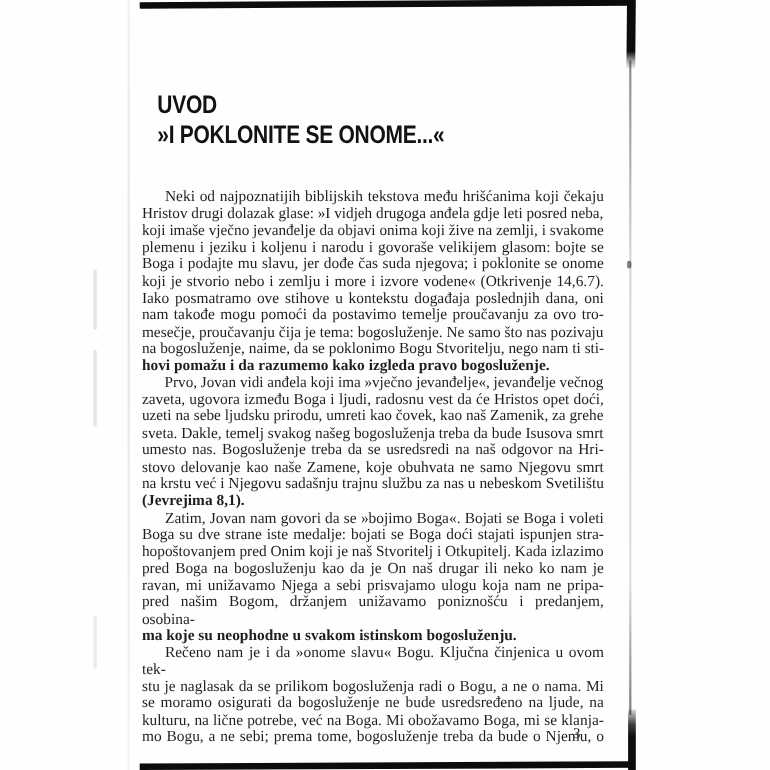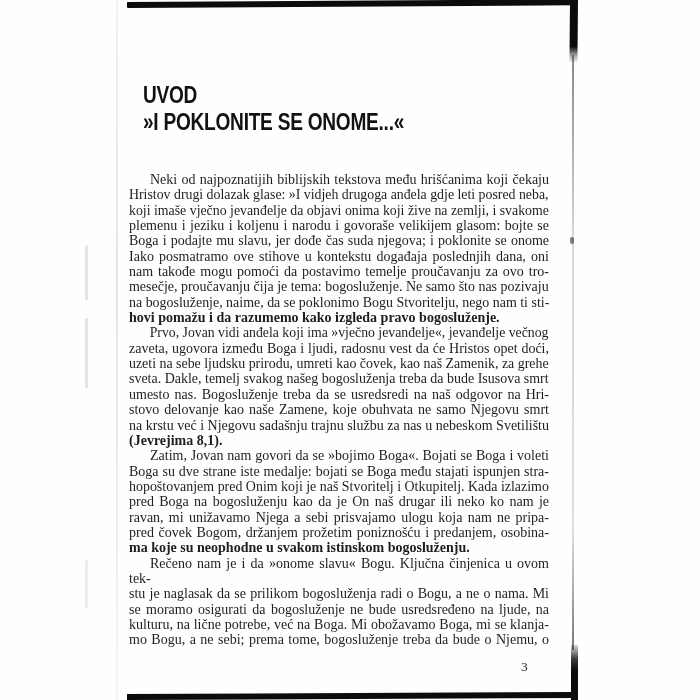--- a/index.html
+++ b/index.html
@@ -113,39 +113,40 @@
     <div>UVOD</div>
     <div>»I POKLONITE SE ONOME...«</div>
   </div>
 
   <div class="body-text" id="body-text">
       <div class="line first">Neki od najpoznatijih biblijskih tekstova među hrišćanima koji čekaju</div>
       <div class="line" style="white-space: nowrap; transform: scaleX(0.9882);">Hristov drugi dolazak glase: »I vidjeh drugoga anđela gdje leti posred neba,</div>
       <div class="line" style="white-space: nowrap; transform: scaleX(0.9882);">koji imaše vječno jevanđelje da objavi onima koji žive na zemlji, i svakome</div>
       <div class="line">plemenu i jeziku i koljenu i narodu i govoraše velikijem glasom: bojte se</div>
       <div class="line">Boga i podajte mu slavu, jer dođe čas suda njegova; i poklonite se onome</div>
+      <div class="line">koji je stvorio nebo i zemlju i more i izvore vodene« (Otkrivenje 14,6.7).</div>
       <div class="line">Iako posmatramo ove stihove u kontekstu događaja poslednjih dana, oni</div>
       <div class="line">nam takođe mogu pomoći da postavimo temelje proučavanju za ovo tro-</div>
       <div class="line" style="white-space: nowrap; transform: scaleX(0.9976);">mesečje, proučavanju čija je tema: bogosluženje. Ne samo što nas pozivaju</div>
       <div class="line" style="white-space: nowrap; transform: scaleX(0.9953);">na bogosluženje, naime, da se poklonimo Bogu Stvoritelju, nego nam ti sti-</div>
       <div class="line last">hovi pomažu i da razumemo kako izgleda pravo bogosluženje.</div>
       <div class="line first" style="white-space: nowrap; transform: scaleX(0.9836);">Prvo, Jovan vidi anđela koji ima »vječno jevanđelje«, jevanđelje večnog</div>
       <div class="line">zaveta, ugovora između Boga i ljudi, radosnu vest da će Hristos opet doći,</div>
       <div class="line" style="white-space: nowrap; transform: scaleX(0.9929);">uzeti na sebe ljudsku prirodu, umreti kao čovek, kao naš Zamenik, za grehe</div>
       <div class="line" style="white-space: nowrap; transform: scaleX(0.9976);">sveta. Dakle, temelj svakog našeg bogosluženja treba da bude Isusova smrt</div>
       <div class="line">umesto nas. Bogosluženje treba da se usredsredi na naš odgovor na Hri-</div>
       <div class="line">stovo delovanje kao naše Zamene, koje obuhvata ne samo Njegovu smrt</div>
       <div class="line">na krstu već i Njegovu sadašnju trajnu službu za nas u nebeskom Svetilištu</div>
       <div class="line last">(Jevrejima 8,1).</div>
       <div class="line first">Zatim, Jovan nam govori da se »bojimo Boga«. Bojati se Boga i voleti</div>
-      <div class="line">Boga su dve strane iste medalje: bojati se Boga među stajati ispunjen stra-</div>
+      <div class="line">Boga su dve strane iste medalje: bojati se Boga doći stajati ispunjen stra-</div>
       <div class="line" style="white-space: nowrap; transform: scaleX(0.9953);">hopoštovanjem pred Onim koji je naš Stvoritelj i Otkupitelj. Kada izlazimo</div>
       <div class="line">pred Boga na bogosluženju kao da je On naš drugar ili neko ko nam je</div>
       <div class="line">ravan, mi unižavamo Njega a sebi prisvajamo ulogu koja nam ne pripa-</div>
-      <div class="line">pred čovek Bogom, držanjem prožetim poniznošću i predanjem, osobina-</div>
+      <div class="line">pred našim Bogom, držanjem unižavamo poniznošću i predanjem, osobina-</div>
       <div class="line last">ma koje su neophodne u svakom istinskom bogosluženju.</div>
       <div class="line first">Rečeno nam je i da »onome slavu« Bogu. Ključna činjenica u ovom tek-</div>
       <div class="line">stu je naglasak da se prilikom bogosluženja radi o Bogu, a ne o nama. Mi</div>
       <div class="line">se moramo osigurati da bogosluženje ne bude usredsređeno na ljude, na</div>
       <div class="line">kulturu, na lične potrebe, već na Boga. Mi obožavamo Boga, mi se klanja-</div>
       <div class="line">mo Bogu, a ne sebi; prema tome, bogosluženje treba da bude o Njemu, o</div>
     </div>
 
   <div class="page-number">3</div>
 </div>

